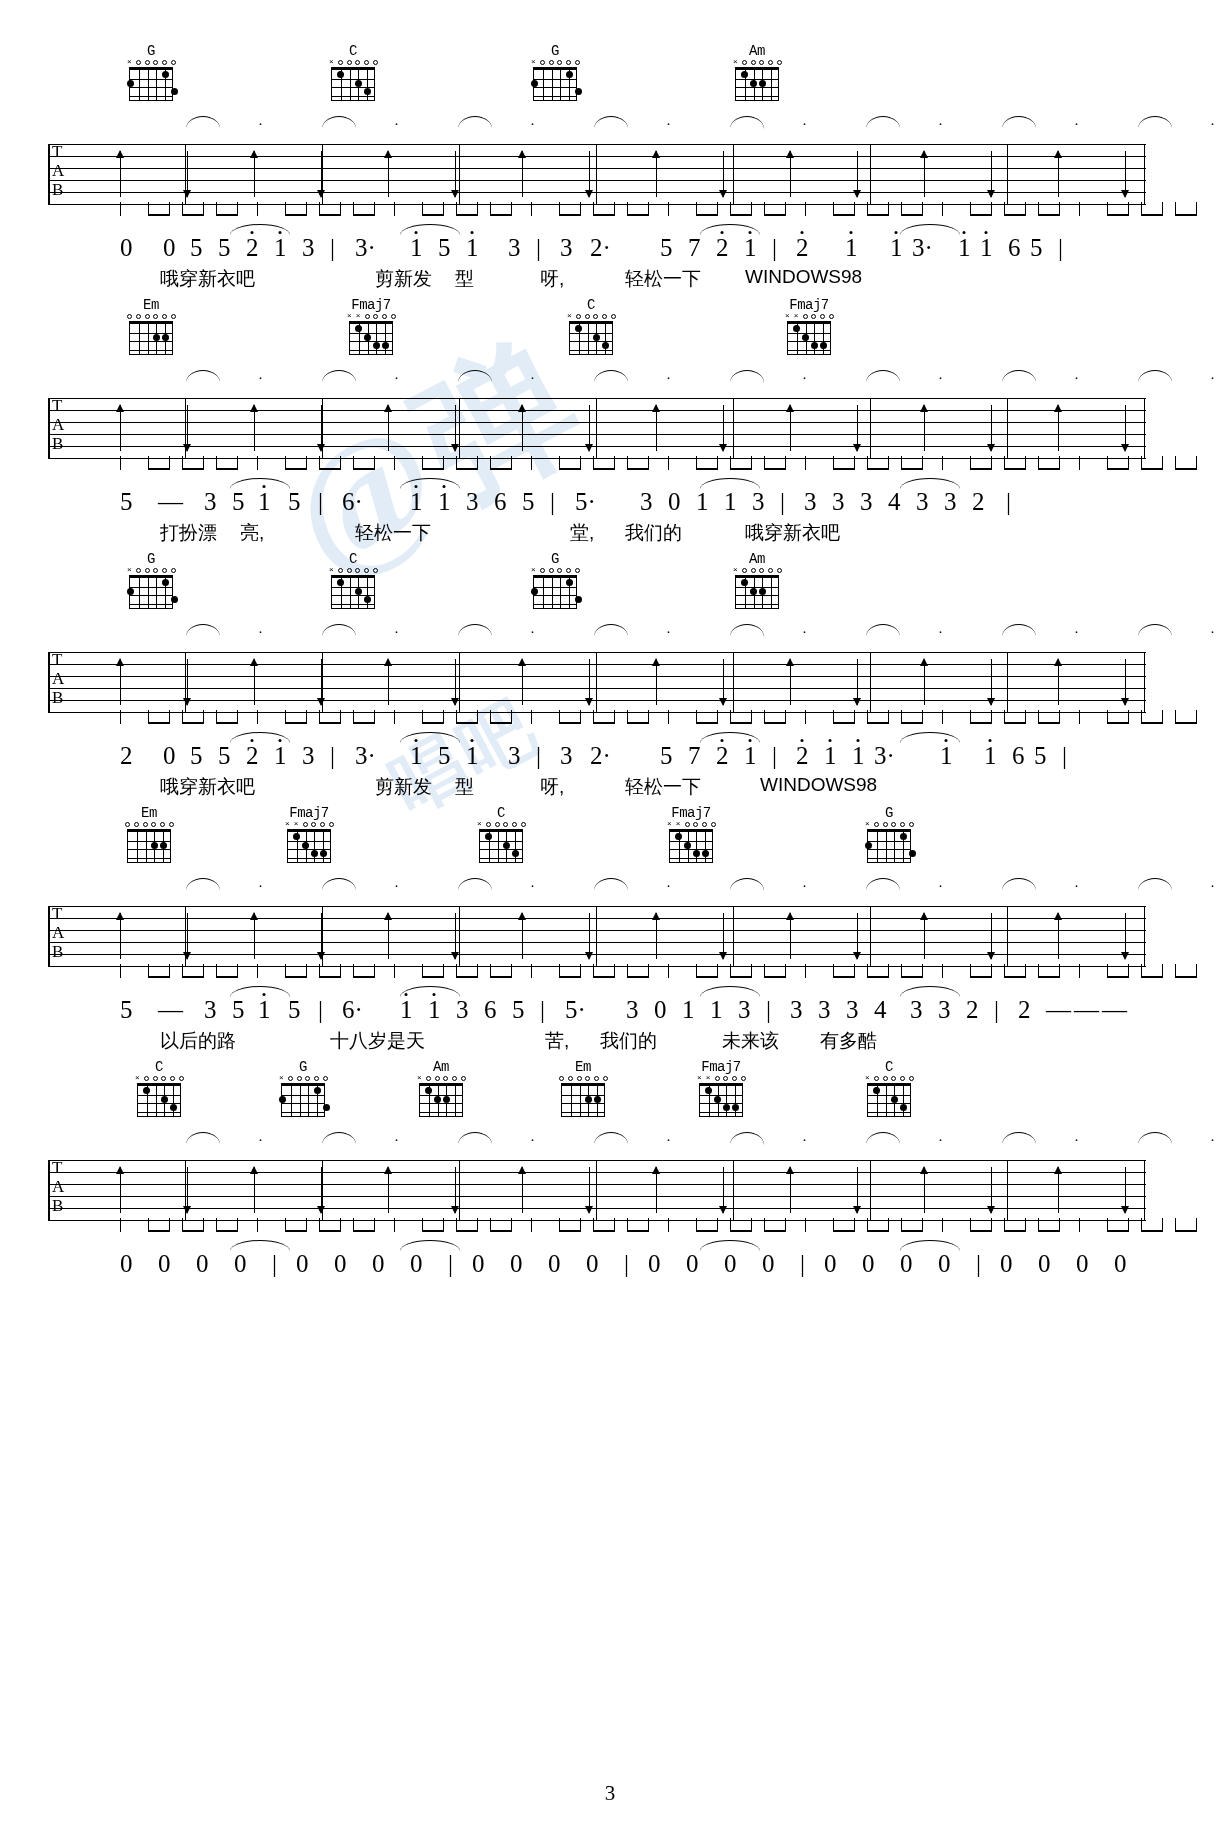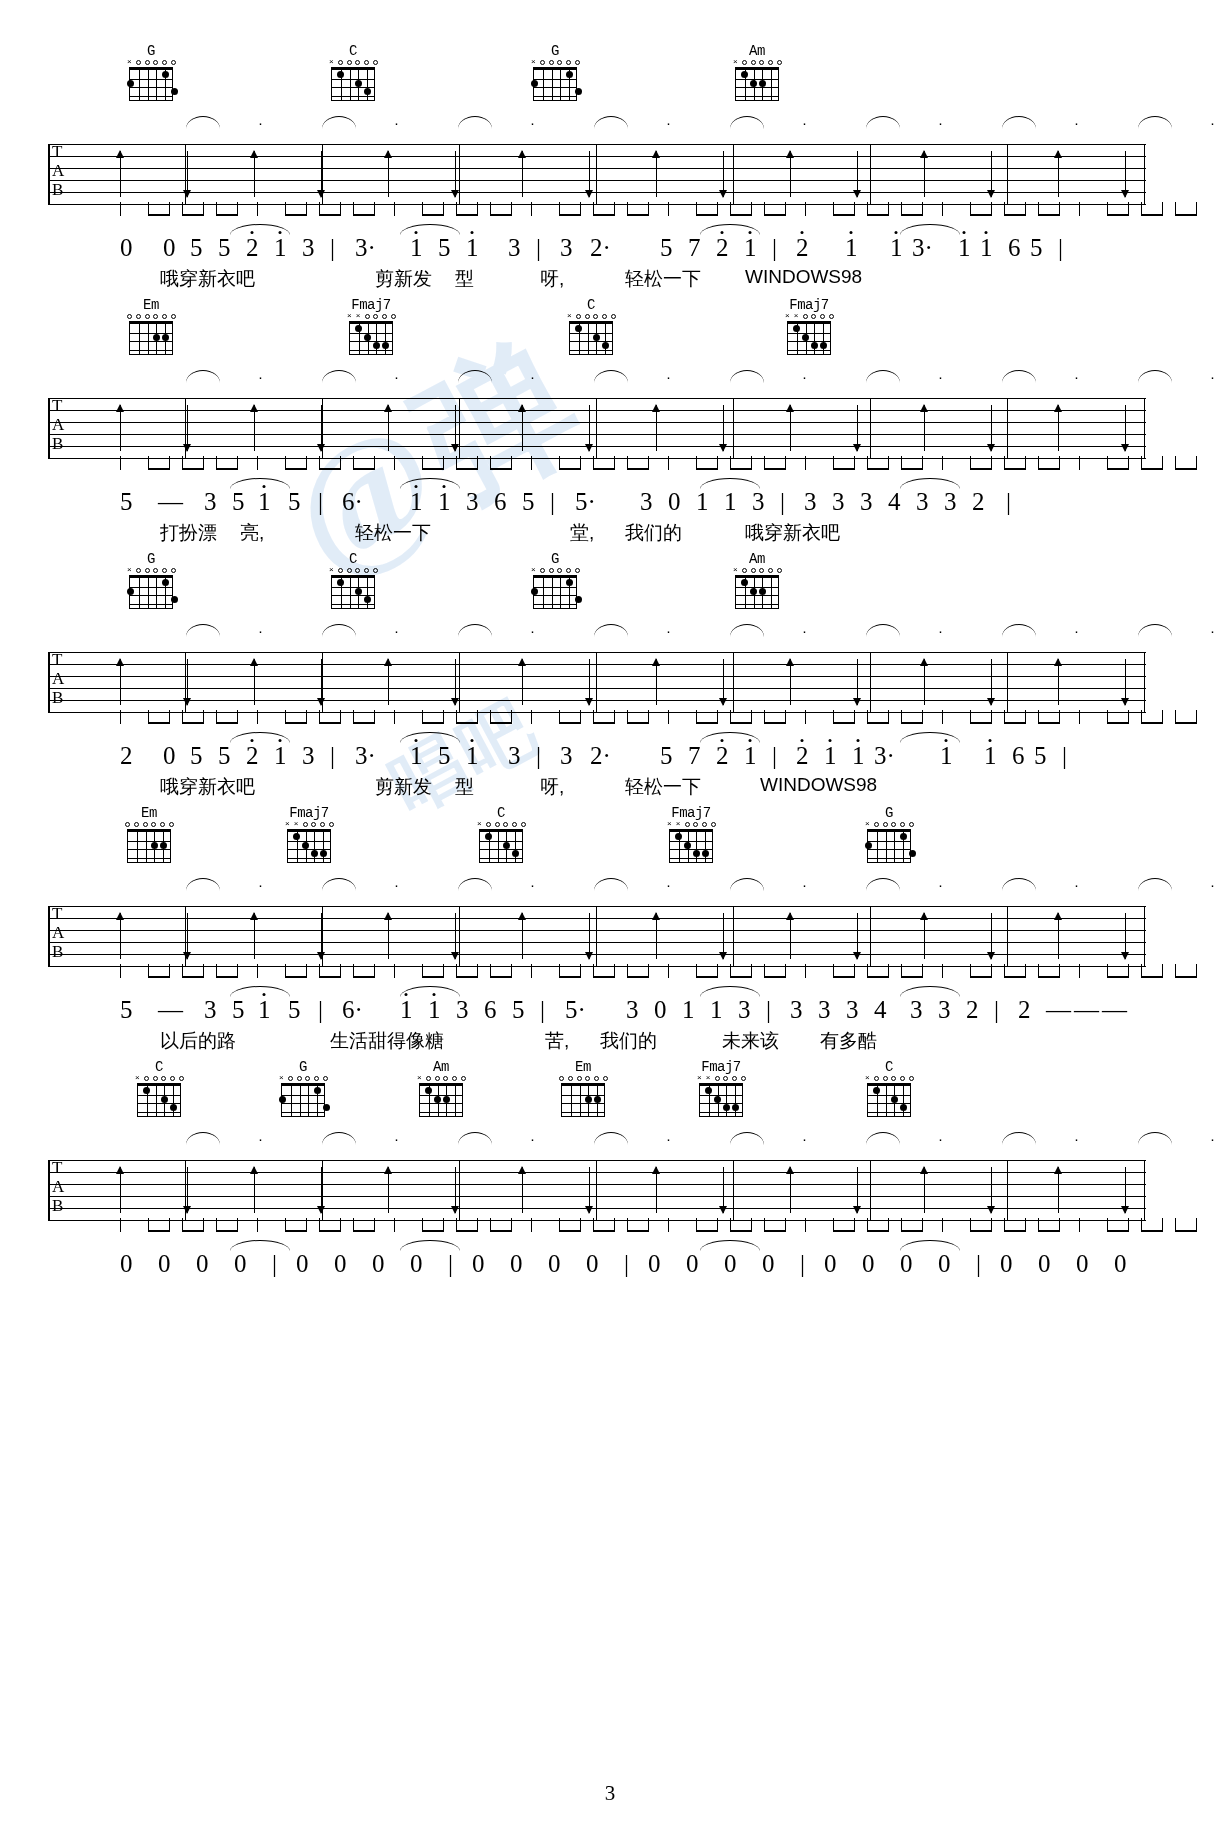--- a/index.html
+++ b/index.html
@@ -1437,21 +1437,21 @@
           <span class="mnote" style="left: 938px; top: 10px;">3</span>
           <span class="mnote" style="left: 966px; top: 10px;">2</span>
           <span class="mnote" style="left: 994px; top: 10px;">|</span>
           <span class="mnote" style="left: 1018px; top: 10px;">2</span>
           <span class="mnote" style="left: 1046px; top: 10px;">—</span>
           <span class="mnote" style="left: 1074px; top: 10px;">—</span>
           <span class="mnote" style="left: 1102px; top: 10px;">—</span>
         </div>
         <div class="lyrics">
           <span class="lyr" style="left: 160px; top: 2px;">以后的路</span>
-          <span class="lyr" style="left: 330px; top: 2px;">生活甜得像糖</span>
+          <span class="lyr" style="left: 330px; top: 2px;">十八岁是天</span>
           <span class="lyr" style="left: 545px; top: 2px;">苦,</span>
           <span class="lyr" style="left: 600px; top: 2px;">我们的</span>
           <span class="lyr" style="left: 722px; top: 2px;">未来该</span>
           <span class="lyr" style="left: 820px; top: 2px;">有多酷</span>
         </div>
       </div>
       <div class="system">
         <div class="chordrow">
           <div class="chordbox" style="left: 128px;">
             <div class="chordname">C</div>

